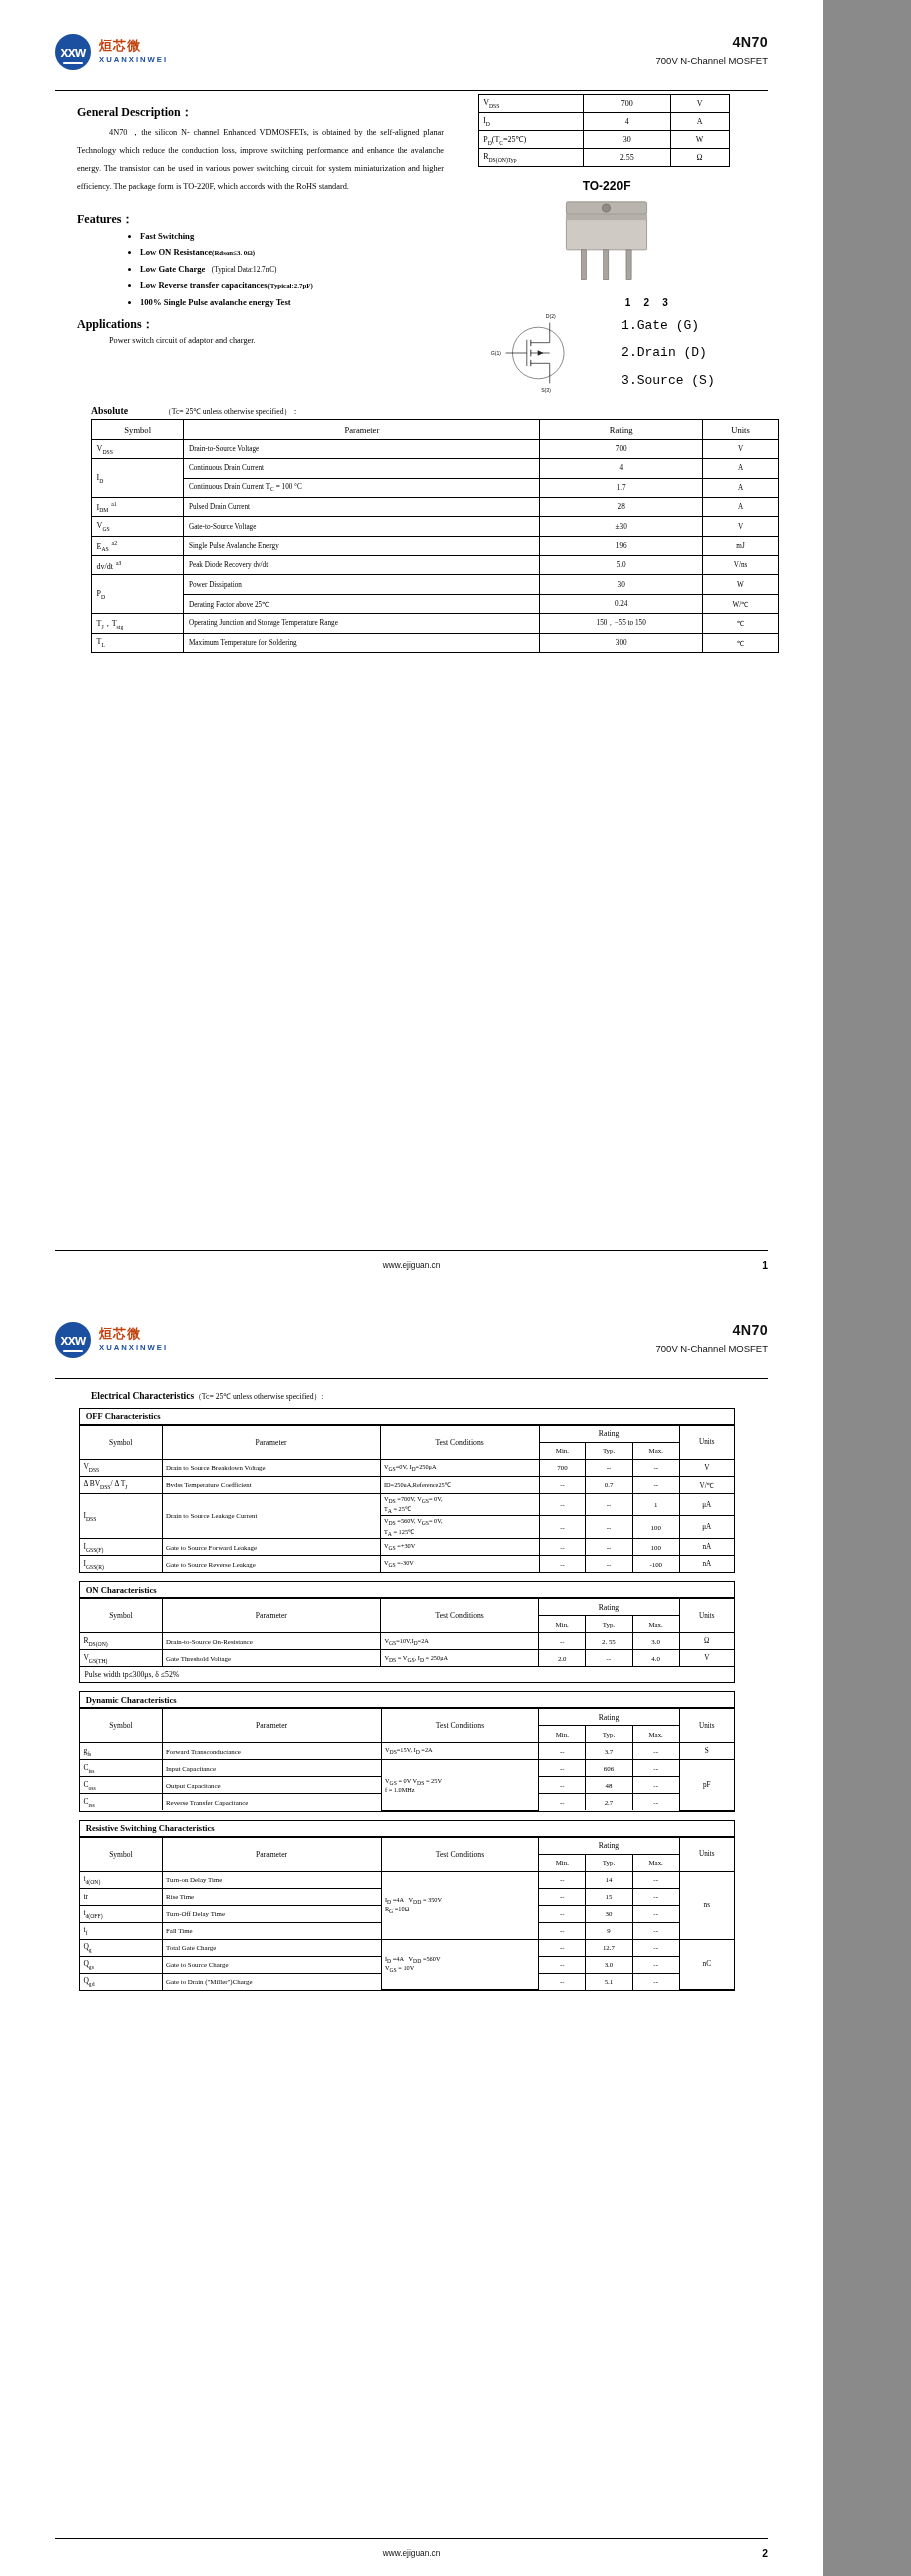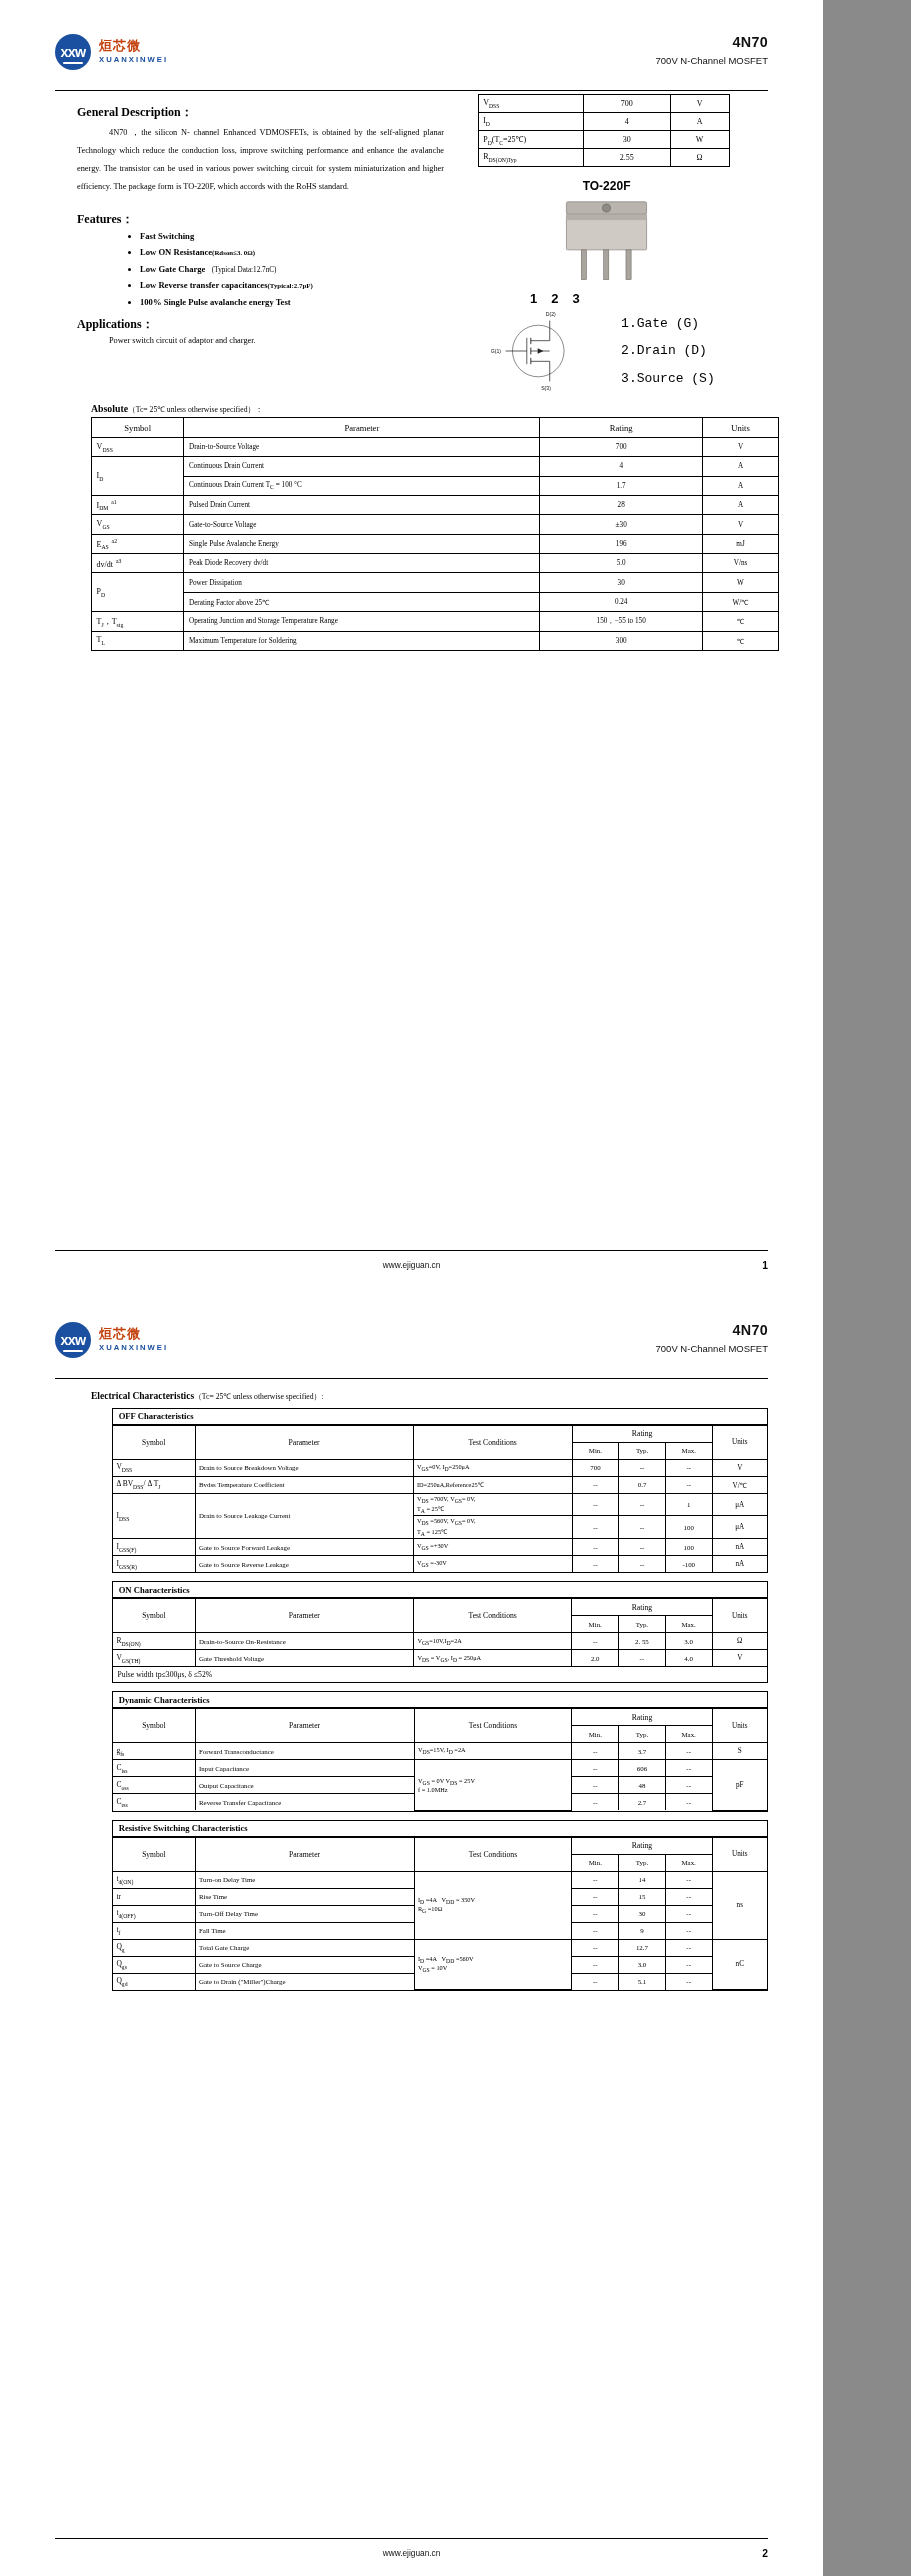--- a/index.html
+++ b/index.html
@@ -129,26 +129,26 @@
     width: 258px;
     margin-left: 4.6px;
   }
   .pkg-draw {
     width: 258px;
     margin-left: 4.6px;
     text-align: center;
   }
   .pin-nums {
     font-family: "Liberation Sans", sans-serif;
-    font-size: 13px;
+    font-size: 10px;
     font-weight: bold;
     margin-left: 23px;
-    margin-top: 0;
+    margin-top: 6px;
     letter-spacing: 5.2px;
-    text-align: left;
+    text-align: center;
     padding-left: 34px;
   }
   .sym-wrap { display: flex; align-items: center; gap: 11.5px; margin-left: 4.6px; margin-top: 2.3px;}
   .pinlist {
     font-family: Liberation Mono, monospace;
     font-size: 13px;
     line-height: 2.1;
   }
 
   .bullets { margin: 3.4px 0 0 45px; }
@@ -164,21 +164,21 @@
   .app-text {
     font-size: 8.3px;
     margin: 2.3px 0 0 54px;
   }
 
   .abs-title {
     font-size: 9.8px;
     font-weight: bold;
     margin: 9.2px 0 2.3px 36px;
   }
-  .abs-title .small { font-size: 7.7px; font-weight: normal; }
+  .abs-title .small { font-size: 7.7px; font-weight: normal; padding-left: 36px; }
 
   table.amr {
     border-collapse: collapse;
     width: 688px;
     margin-left: 36px;
     font-family: "Liberation Serif", serif;
   }
   table.amr td {
     border: 0.6px solid #000;
     font-size: 7.5px;
@@ -221,21 +221,21 @@
 
   
   .ec-title {
     font-size: 9.5px;
     font-weight: bold;
     margin: 11.5px 0 5.7px 36px;
   }
   .ec-title .small { font-size: 7.7px; font-weight: normal; }
 
   .block {
-    margin-left: 57px;
+    margin-left: 24px;
     width: 654px;
     border: 0.9px solid #000;
     margin-bottom: 8px;
   }
   .block-title {
     font-size: 8.6px;
     font-weight: bold;
     padding: 2.9px 5.7px 2.3px 5.7px;
     border-bottom: 0.9px solid #000;
     font-family: "Liberation Serif", serif;

